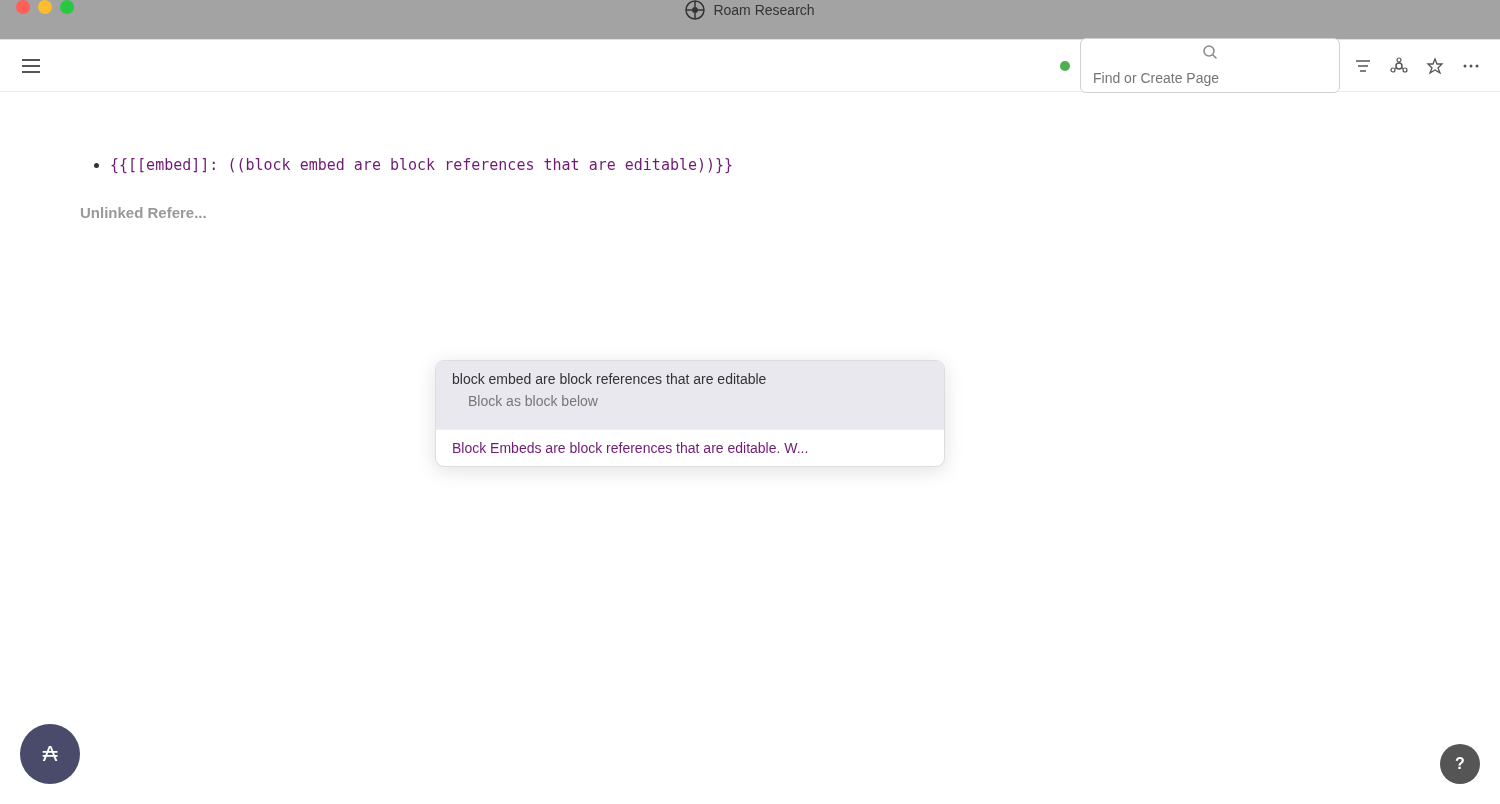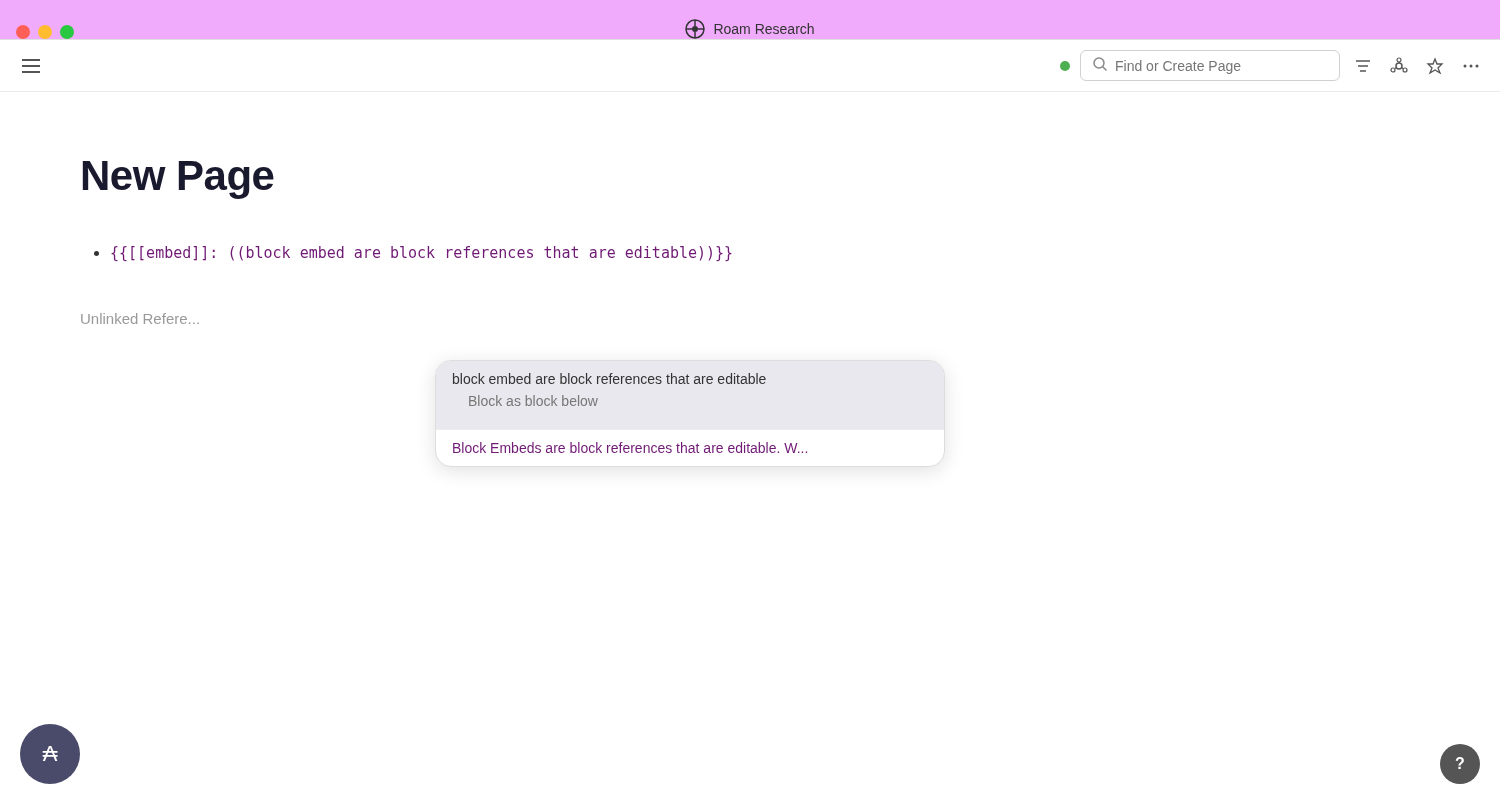--- a/index.html
+++ b/index.html
@@ -13,23 +13,23 @@
       background: #ffffff;
       width: 1500px;
       height: 804px;
       overflow: hidden;
       position: relative;
     }
 
     
     .titlebar {
       height: 40px;
-      background: #f0abfc;
-      display: flex;
-      align-items: flex-end;
+      background: #a3a3a3;
+      display: flex;
+      align-items: flex-start;
       justify-content: center;
       position: relative;
       border-bottom: 1px solid #e0e0e0;
     }
 
     .window-controls {
       position: absolute;
       left: 16px;
       display: flex;
       gap: 8px;
@@ -123,20 +123,21 @@
 
     .search-box {
       display: flex;
       align-items: center;
       background: #ffffff;
       border: 1px solid #d0d0d0;
       border-radius: 6px;
       padding: 6px 12px;
       gap: 8px;
       width: 260px;
+      flex-direction: column;
     }
 
     .search-box input {
       border: none;
       outline: none;
       font-size: 14px;
       color: #333;
       background: transparent;
       width: 100%;
     }
@@ -185,32 +186,33 @@
 
     .block-item-text {
       font-family: monospace;
       font-size: 15px;
       color: #701a75;
     }
 
     .unlinked-ref {
       color: #999;
       font-size: 15px;
-      margin-top: 44px;
+      margin-top: 26px;
+      font-weight: bold;
     }
 
     
     .dropdown {
       position: absolute;
       top: 268px;
       left: 435px;
       width: 510px;
       background: #ffffff;
       border: 1px solid #ddd;
-      border-radius: 16px;
+      border-radius: 9px;
       box-shadow: 0 4px 20px rgba(0,0,0,0.12);
       z-index: 100;
       overflow: hidden;
     }
 
     .dropdown-item {
       padding: 10px 16px;
       cursor: pointer;
       font-size: 14px;
       color: #333;
@@ -343,21 +345,20 @@
       <svg width="18" height="18" viewBox="0 0 18 18" fill="none">
         <circle cx="3" cy="9" r="1.5" fill="#555"></circle>
         <circle cx="9" cy="9" r="1.5" fill="#555"></circle>
         <circle cx="15" cy="9" r="1.5" fill="#555"></circle>
       </svg>
     </button>
   </div>
 </div>
 
 <div class="main-content">
-  <h1 class="page-title">New Page</h1>
 
   <ul class="block-list">
     <li class="block-item">
       <span class="block-item-text">{{[[embed]]: ((block embed are block references that are editable))}}</span>
     </li>
   </ul>
 
   <div class="unlinked-ref">Unlinked Refere...</div>
 
   <div class="dropdown">

